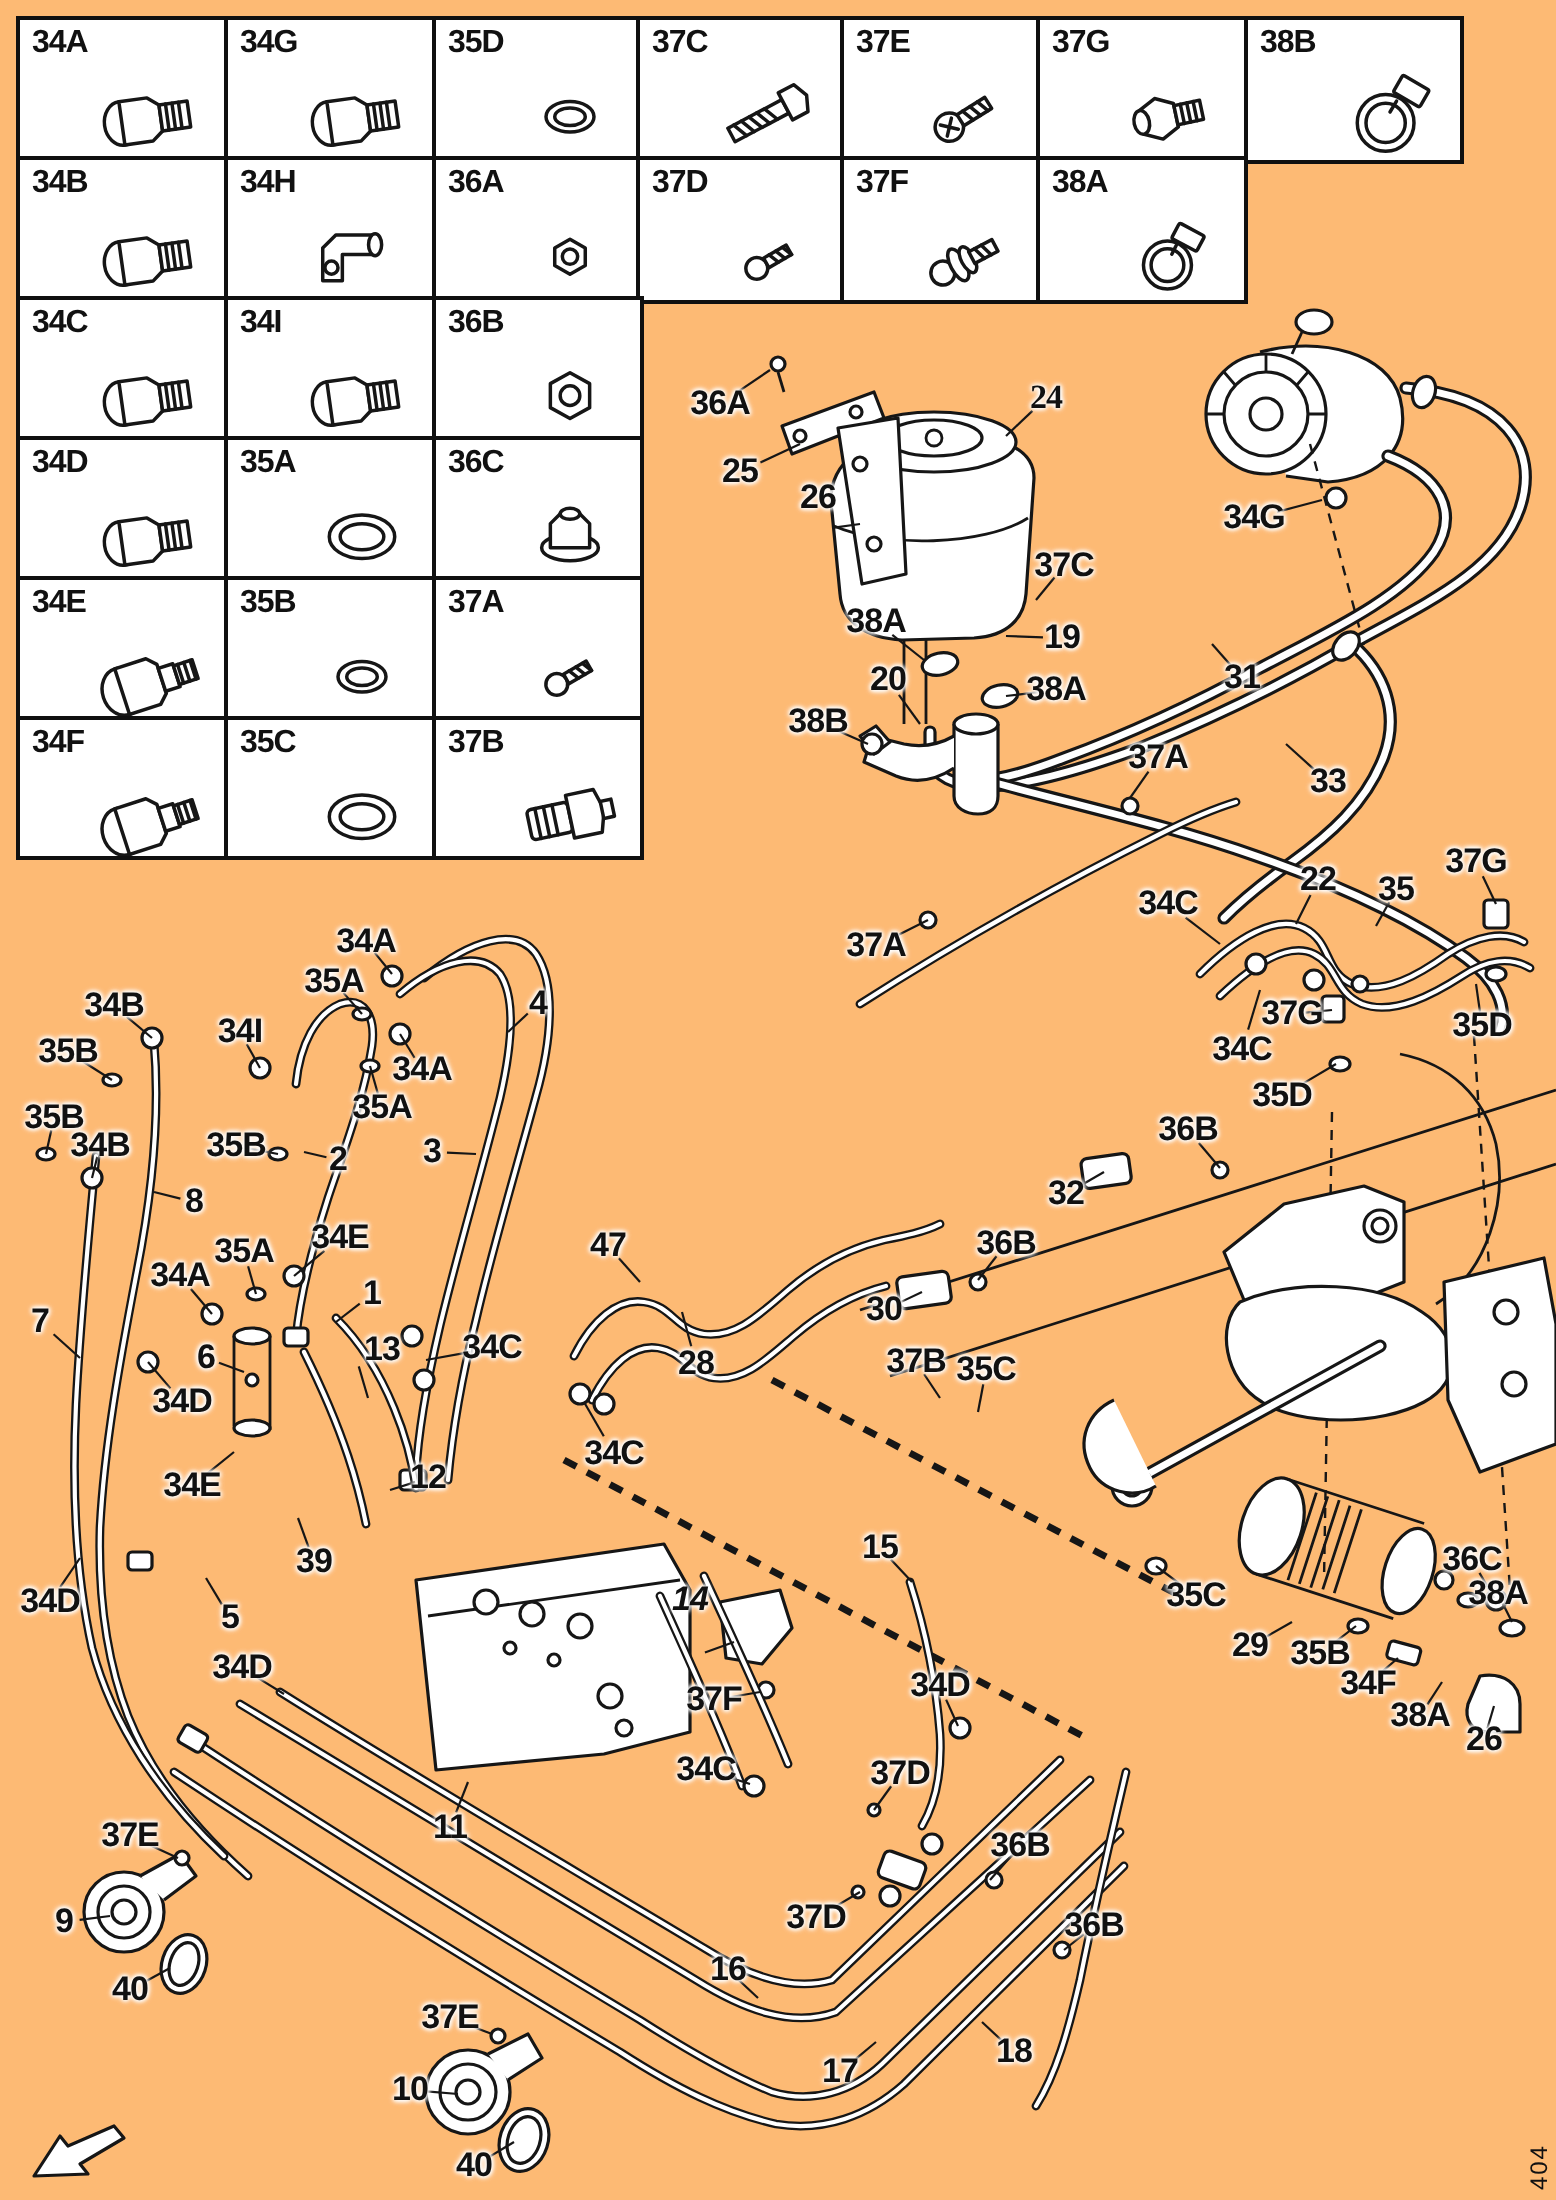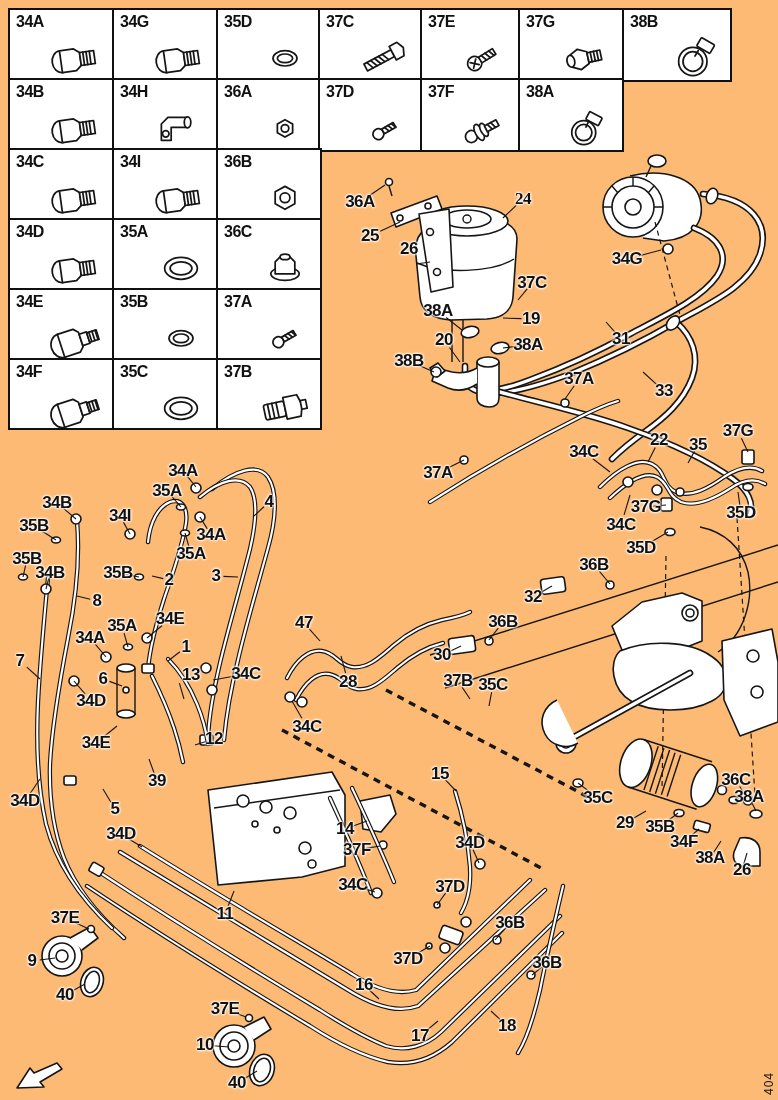--- a/index.html
+++ b/index.html
@@ -676,21 +676,21 @@
       <span class="callout" style="left: 96px; top: 743px;">34E</span>
       <span class="callout" style="left: 214px; top: 739px;">12</span>
       <span class="callout" style="left: 157px; top: 781px;">39</span>
       <span class="callout" style="left: 25px; top: 801px;">34D</span>
       <span class="callout" style="left: 115px; top: 809px;">5</span>
       <span class="callout" style="left: 121px; top: 834px;">34D</span>
       <span class="callout" style="left: 225px; top: 914px;">11</span>
       <span class="callout" style="left: 65px; top: 918px;">37E</span>
       <span class="callout" style="left: 32px; top: 961px;">9</span>
       <span class="callout" style="left: 65px; top: 995px;">40</span>
-      <span class="callout" style="left: 345px; top: 829px;">14</span>
+      <span class="callout" style="left: 345px; top: 800px; font-style: italic;">14</span>
       <span class="callout" style="left: 357px; top: 850px;">37F</span>
       <span class="callout" style="left: 353px; top: 885px;">34C</span>
       <span class="callout" style="left: 470px; top: 843px;">34D</span>
       <span class="callout" style="left: 450px; top: 887px;">37D</span>
       <span class="callout" style="left: 510px; top: 923px;">36B</span>
       <span class="callout" style="left: 408px; top: 959px;">37D</span>
       <span class="callout" style="left: 547px; top: 963px;">36B</span>
       <span class="callout" style="left: 364px; top: 985px;">16</span>
       <span class="callout" style="left: 420px; top: 1036px;">17</span>
       <span class="callout" style="left: 507px; top: 1026px;">18</span>

